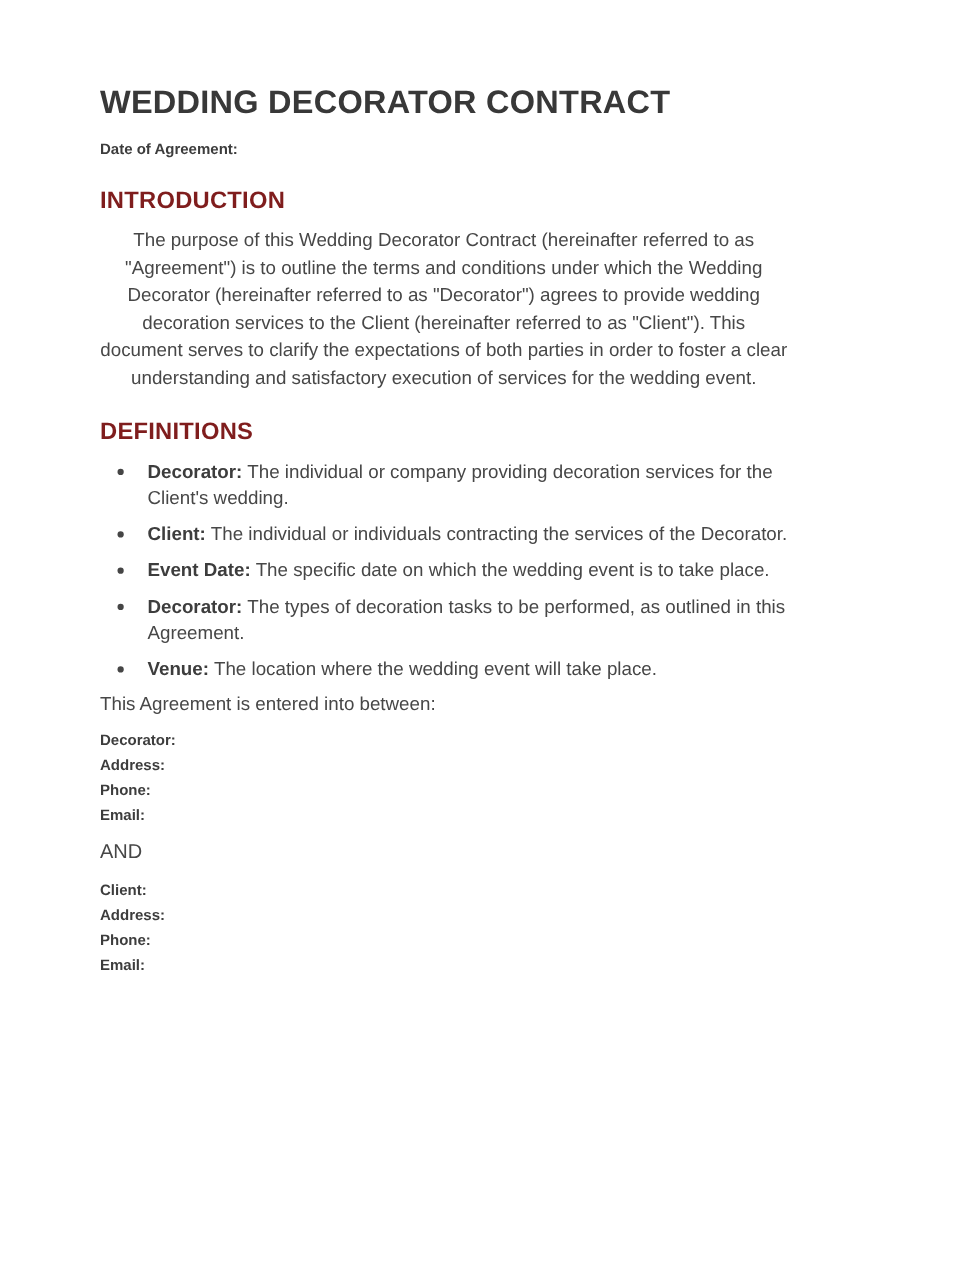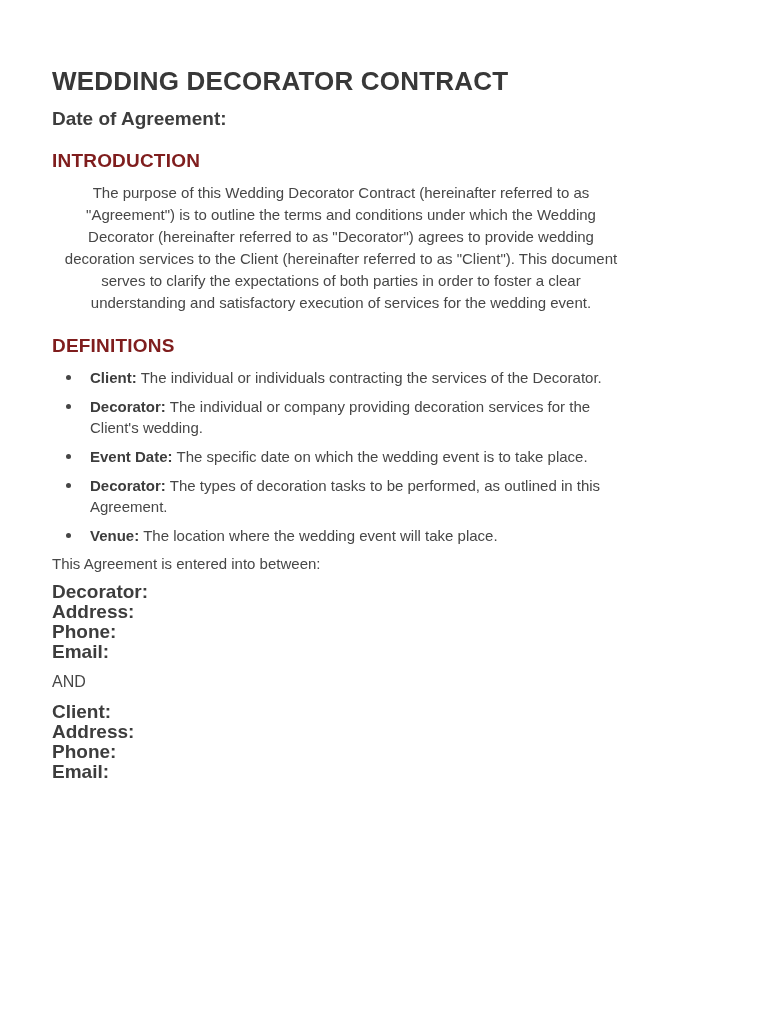--- a/index.html
+++ b/index.html
@@ -10,32 +10,32 @@
   body {
     width: 770px;
     height: 1024px;
     overflow: hidden;
     font-family: "Liberation Sans", "DejaVu Sans", sans-serif;
     color: #474747;
   }
   .doc {
     box-sizing: border-box;
     width: 682px;
-    padding: 66px 52px 0 52px;
+    padding: 66px 52px 0 80px;
   }
   .doc-title {
     margin: 0 0 12px 0;
     font-size: 26px;
     line-height: 1.2;
     font-weight: bold;
     color: #383838;
     letter-spacing: 0.2px;
   }
   .bold-line {
-    font-size: 19px;
+    font-size: 12px;
     line-height: 20px;
     font-weight: bold;
     color: #3d3d3d;
   }
   .section-heading {
     margin: 20px 0 10px 0;
     font-size: 19px;
     line-height: 23px;
     font-weight: bold;
     color: #7f1d1d;
@@ -101,24 +101,24 @@
 
   <section>
     <h2 class="section-heading">INTRODUCTION</h2>
     <p class="body-text">The purpose of this Wedding Decorator Contract (hereinafter referred to as "Agreement") is to outline the terms and conditions under which the Wedding Decorator (hereinafter referred to as "Decorator") agrees to provide wedding decoration services to the Client (hereinafter referred to as "Client"). This document serves to clarify the expectations of both parties in order to foster a clear understanding and satisfactory execution of services for the wedding event.</p>
   </section>
 
   <section>
     <h2 class="section-heading">DEFINITIONS</h2>
     <ul class="def-list">
       <li class="def-item">
-        <span class="bullet"></span><span class="def-term">Client:</span><span>The individual or individuals contracting the services of the Decorator.</span>
+        <span class="bullet"></span><span class="def-term">Decorator:</span><span>The individual or company providing decoration services for the Client's wedding.</span>
       </li>
       <li class="def-item">
-        <span class="bullet"></span><span class="def-term">Decorator:</span><span>The individual or company providing decoration services for the Client's wedding.</span>
+        <span class="bullet"></span><span class="def-term">Client:</span><span>The individual or individuals contracting the services of the Decorator.</span>
       </li>
       <li class="def-item">
         <span class="bullet"></span><span class="def-term">Event Date:</span><span>The specific date on which the wedding event is to take place.</span>
       </li>
       <li class="def-item">
         <span class="bullet"></span><span class="def-term">Decorator:</span><span>The types of decoration tasks to be performed, as outlined in this Agreement.</span>
       </li>
       <li class="def-item">
         <span class="bullet"></span><span class="def-term">Venue:</span><span>The location where the wedding event will take place.</span>
       </li>

